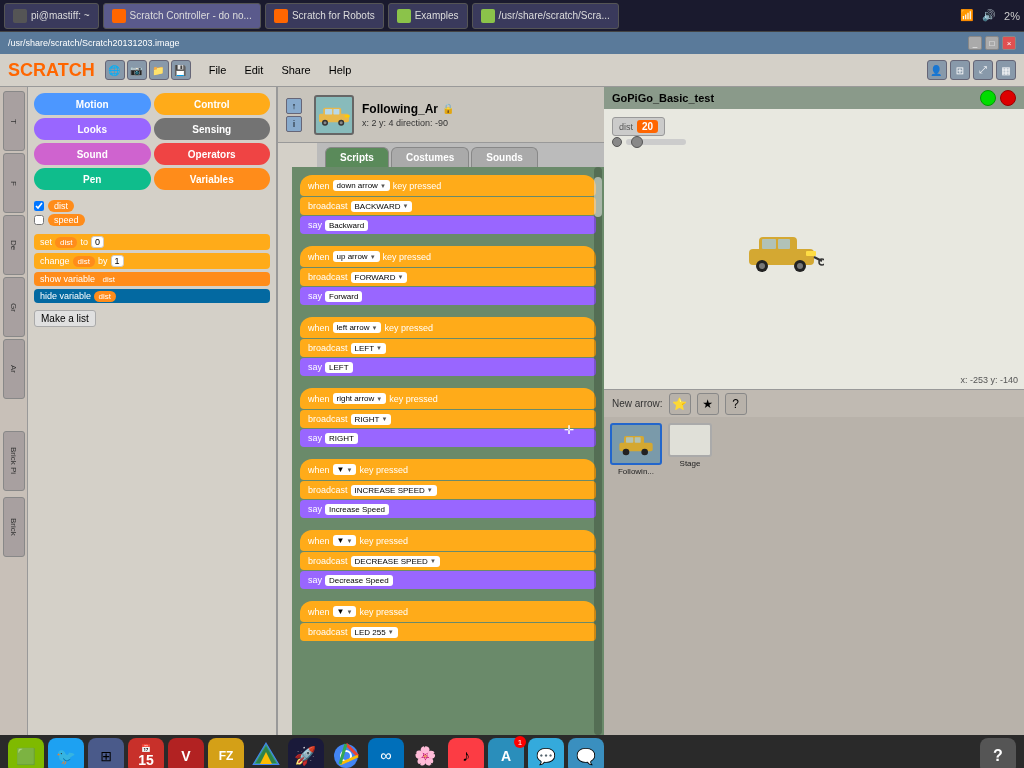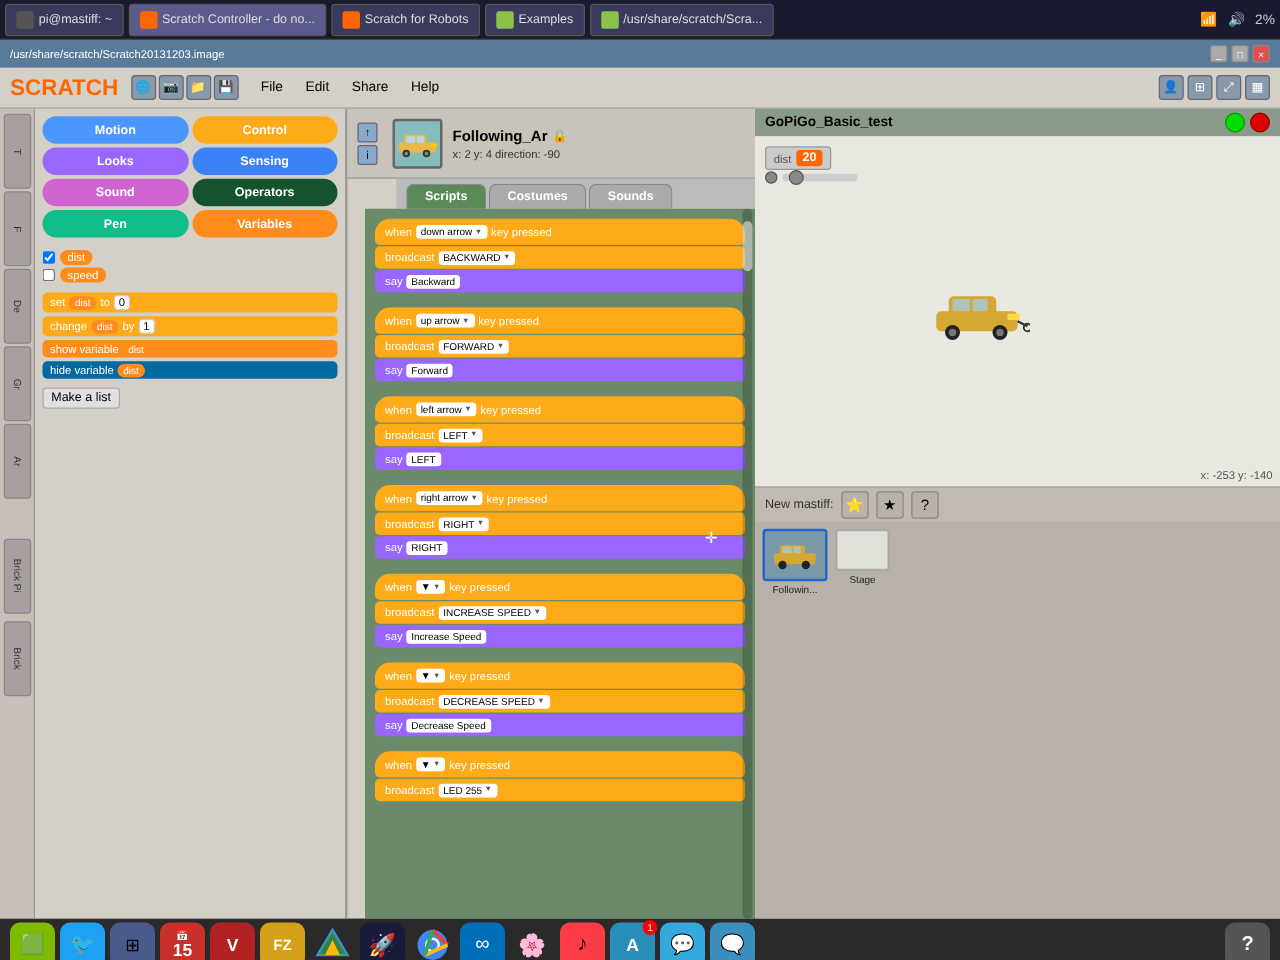--- a/index.html
+++ b/index.html
@@ -140,23 +140,23 @@
       font-size: 10px;
       font-weight: bold;
       cursor: pointer;
       display: flex;
       align-items: center;
       justify-content: center;
     }
     .cat-motion { background: #4c97ff; }
     .cat-control { background: #ffab19; }
     .cat-looks { background: #9966ff; }
-    .cat-sensing { background: #3b82f6; }
+    .cat-sensing { background: #737373; }
     .cat-sound { background: #cf63cf; }
-    .cat-operators { background: #14532d; }
+    .cat-operators { background: #ef4444; }
     .cat-pen { background: #0fbd8c; }
     .cat-variables { background: #ff8c1a; }
 
     .variable-btns {
       display: flex;
       flex-direction: column;
       gap: 3px;
       padding: 0 6px;
     }
     .var-btn {
@@ -939,21 +939,21 @@
 
           <line x1="70" y1="28" x2="78" y2="32" stroke="#333" stroke-width="2"></line>
           <circle cx="78" cy="33" r="3" fill="none" stroke="#333" stroke-width="1.5"></circle>
         </svg>
       </div>
 
       <div class="stage-coords">x: -253  y: -140</div>
     </div>
 
     <div class="stage-controls">
-      <span class="new-sprite-label">New mastiff:</span>
+      <span class="new-sprite-label">New arrow:</span>
       <div class="stage-ctrl-btn">⭐</div>
       <div class="stage-ctrl-btn">★</div>
       <div class="stage-ctrl-btn">?</div>
     </div>
 
     <div class="sprite-list">
       <div class="sprite-item">
         <div class="sprite-item-thumb selected">
           <svg width="40" height="30" viewBox="0 0 60 40">
             <rect x="5" y="18" width="50" height="13" rx="3" fill="#d4a832"></rect>

